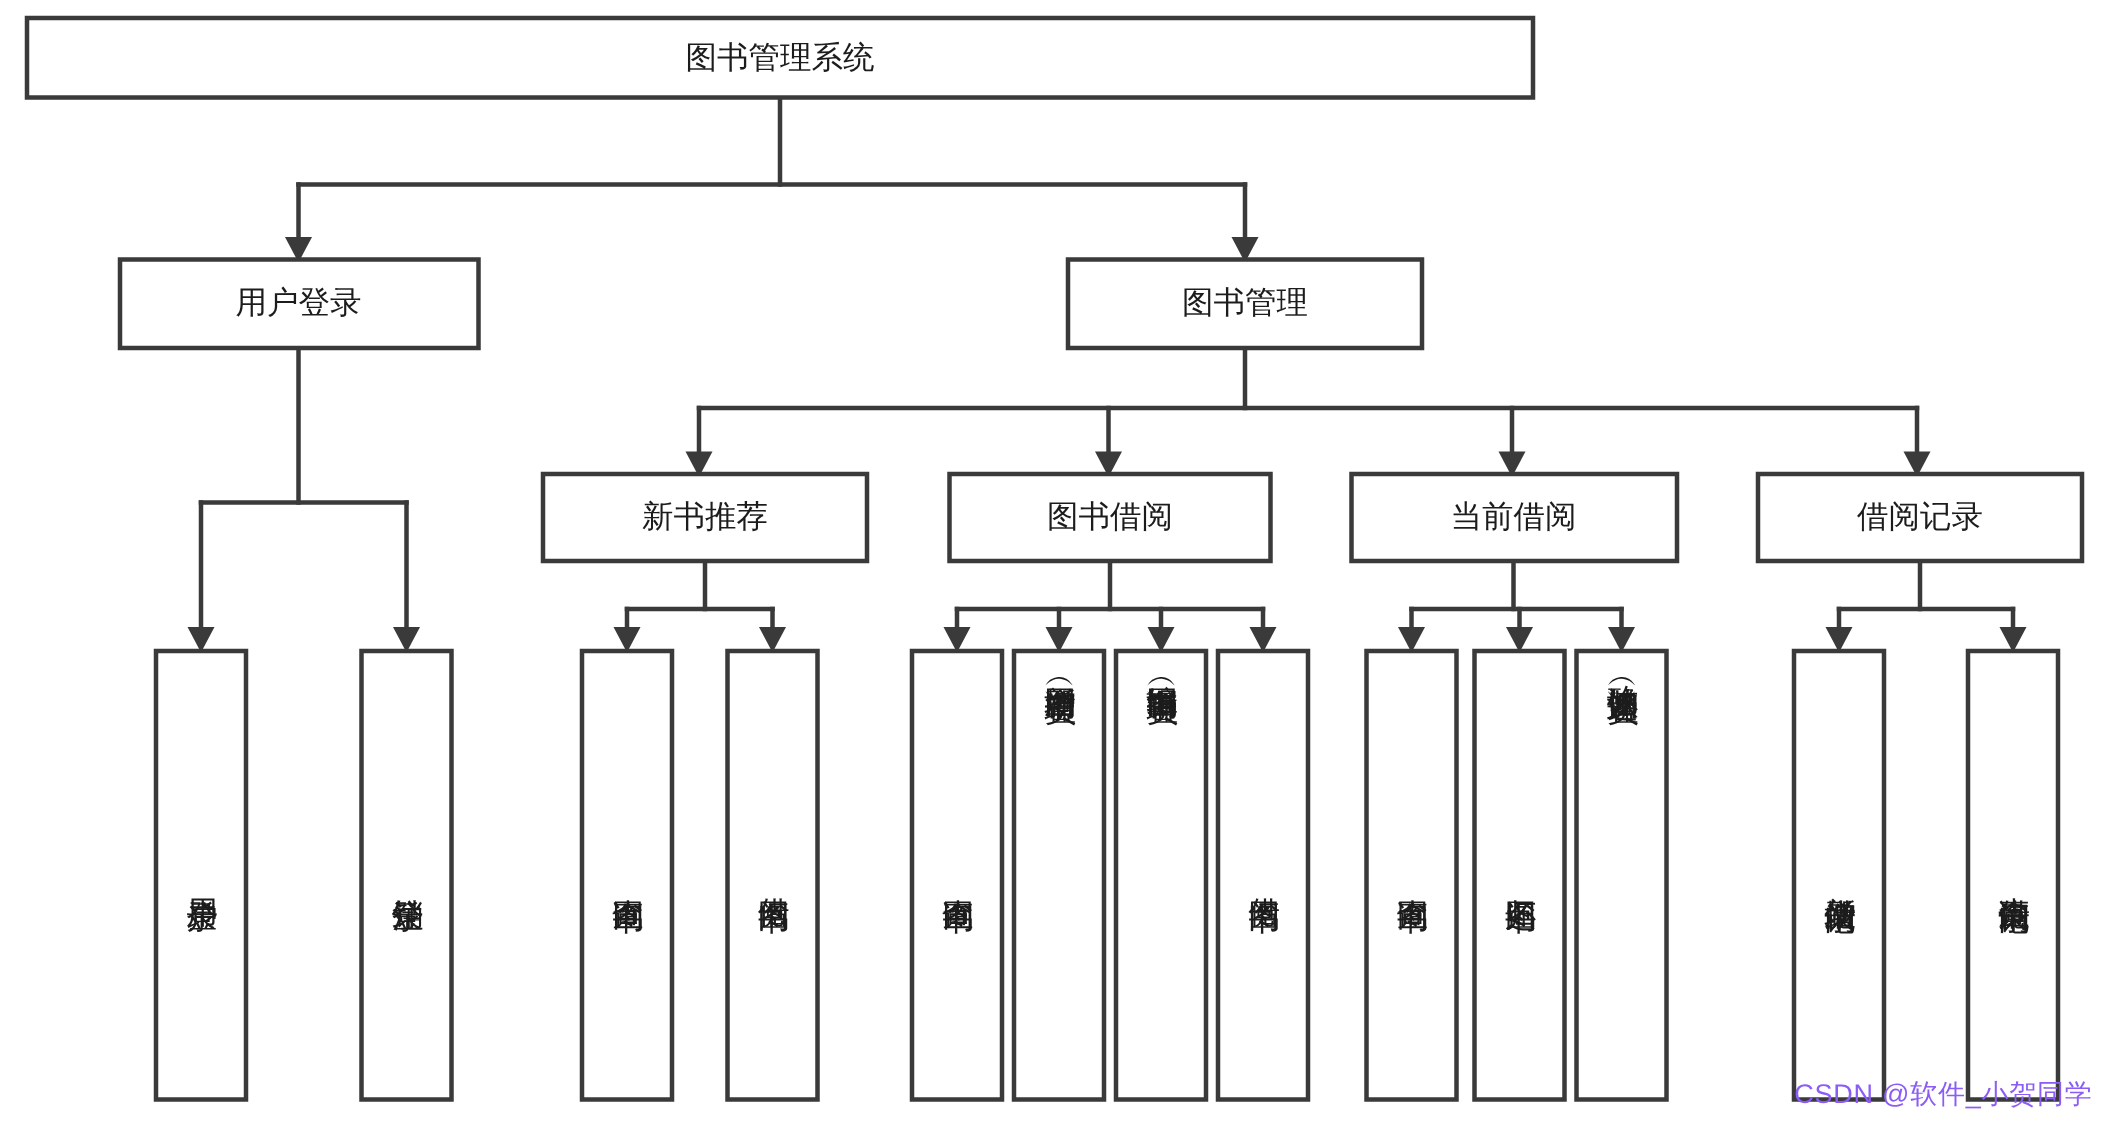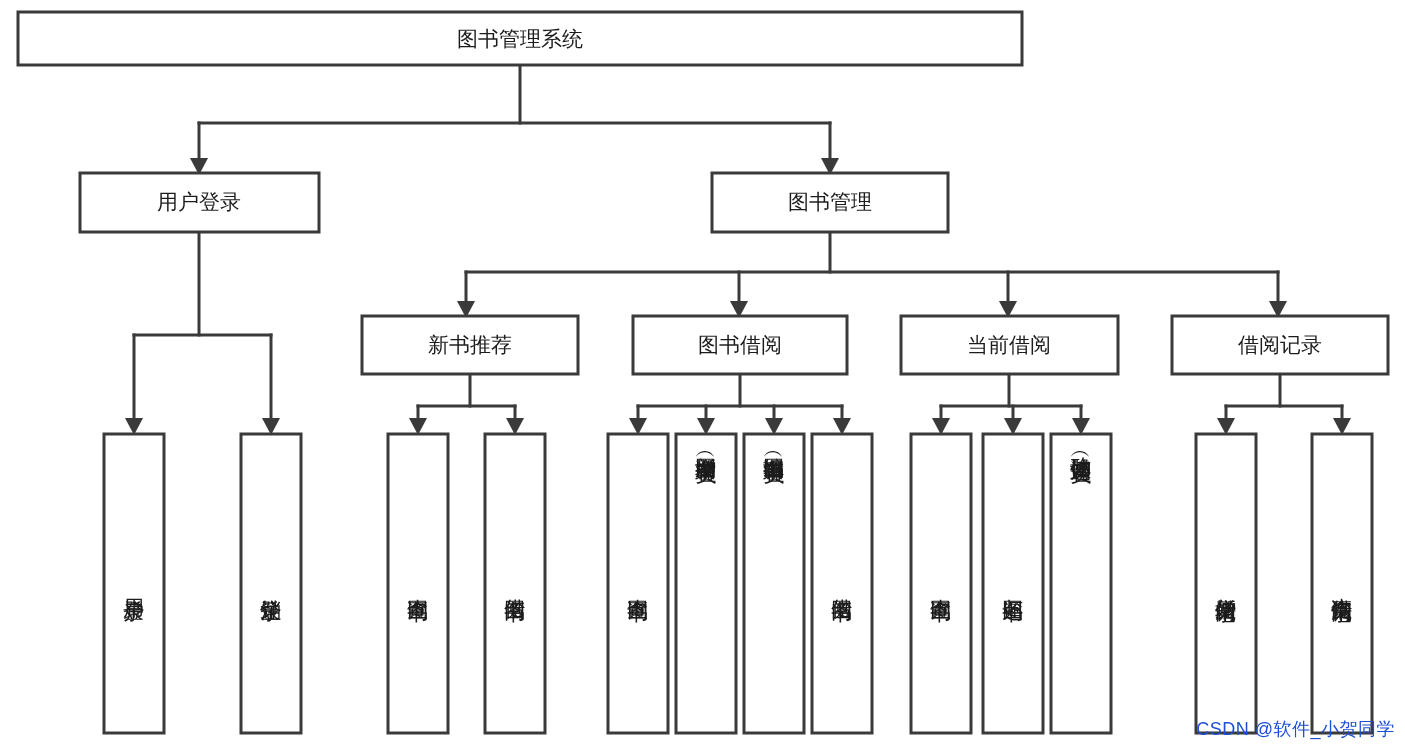--- a/index.html
+++ b/index.html
@@ -62,21 +62,21 @@
     justify-content: flex-start;
     white-space: pre;
     pointer-events: none;
   }
   .watermark {
     position: absolute;
     right: 10px;
     bottom: 6px;
     font-family: "Liberation Sans", "DejaVu Sans", sans-serif;
     font-size: 18px;
-    color: #1d4ed8;
+    color: #8b5cf6;
     letter-spacing: 0.5px;
     white-space: nowrap;
     padding-left: 16px;
   }
 </style>
 </head>
 <body>
 
 <div id="diagram-root">
 

